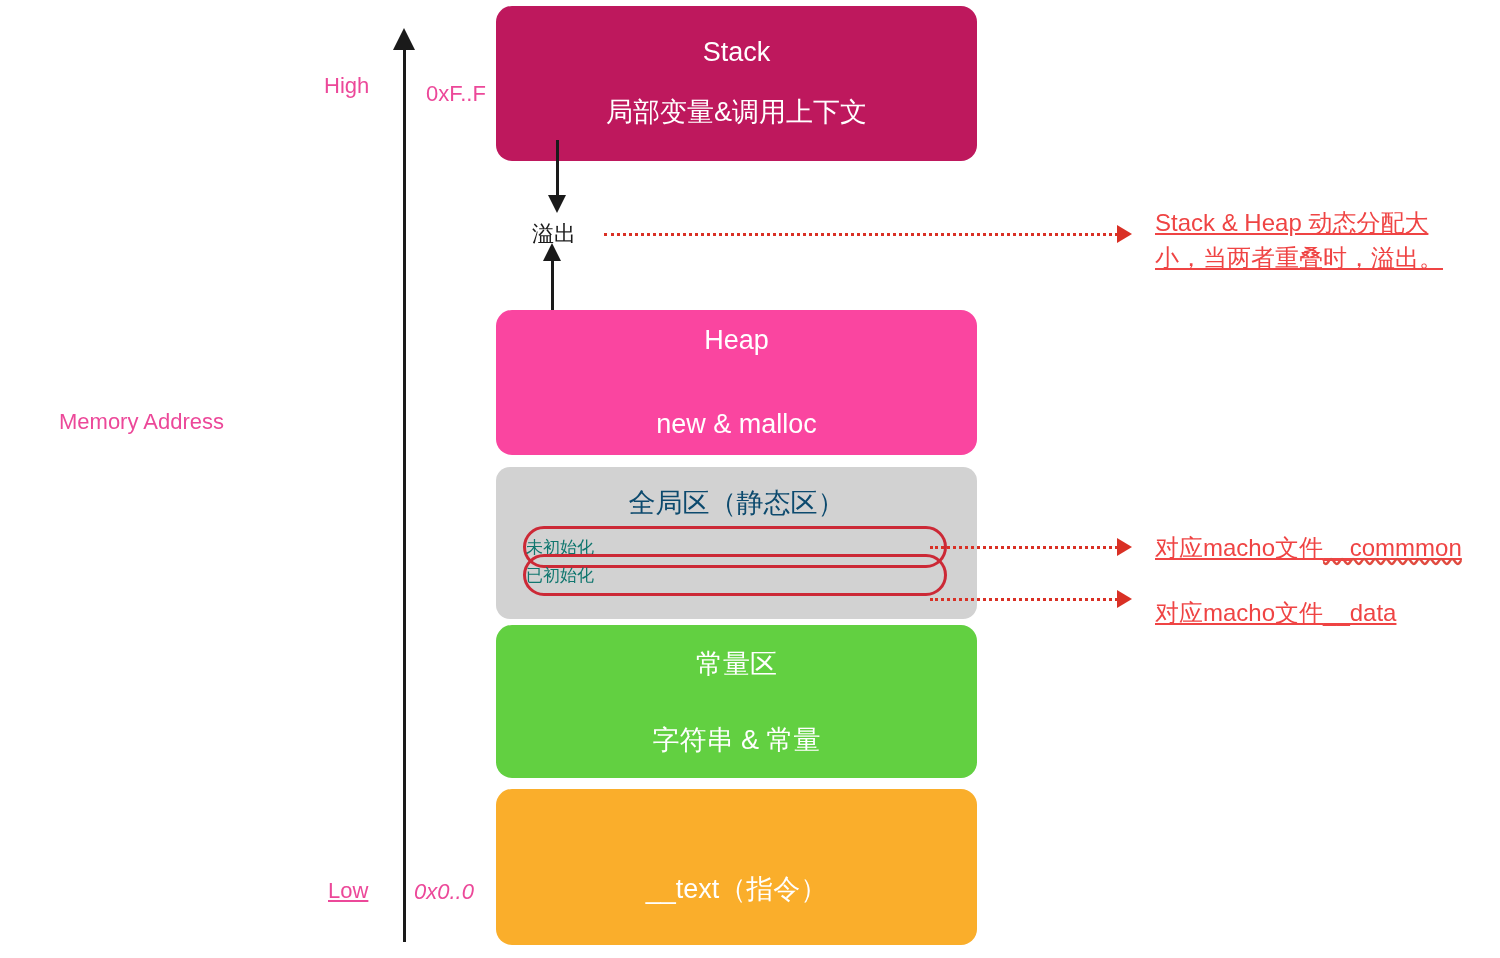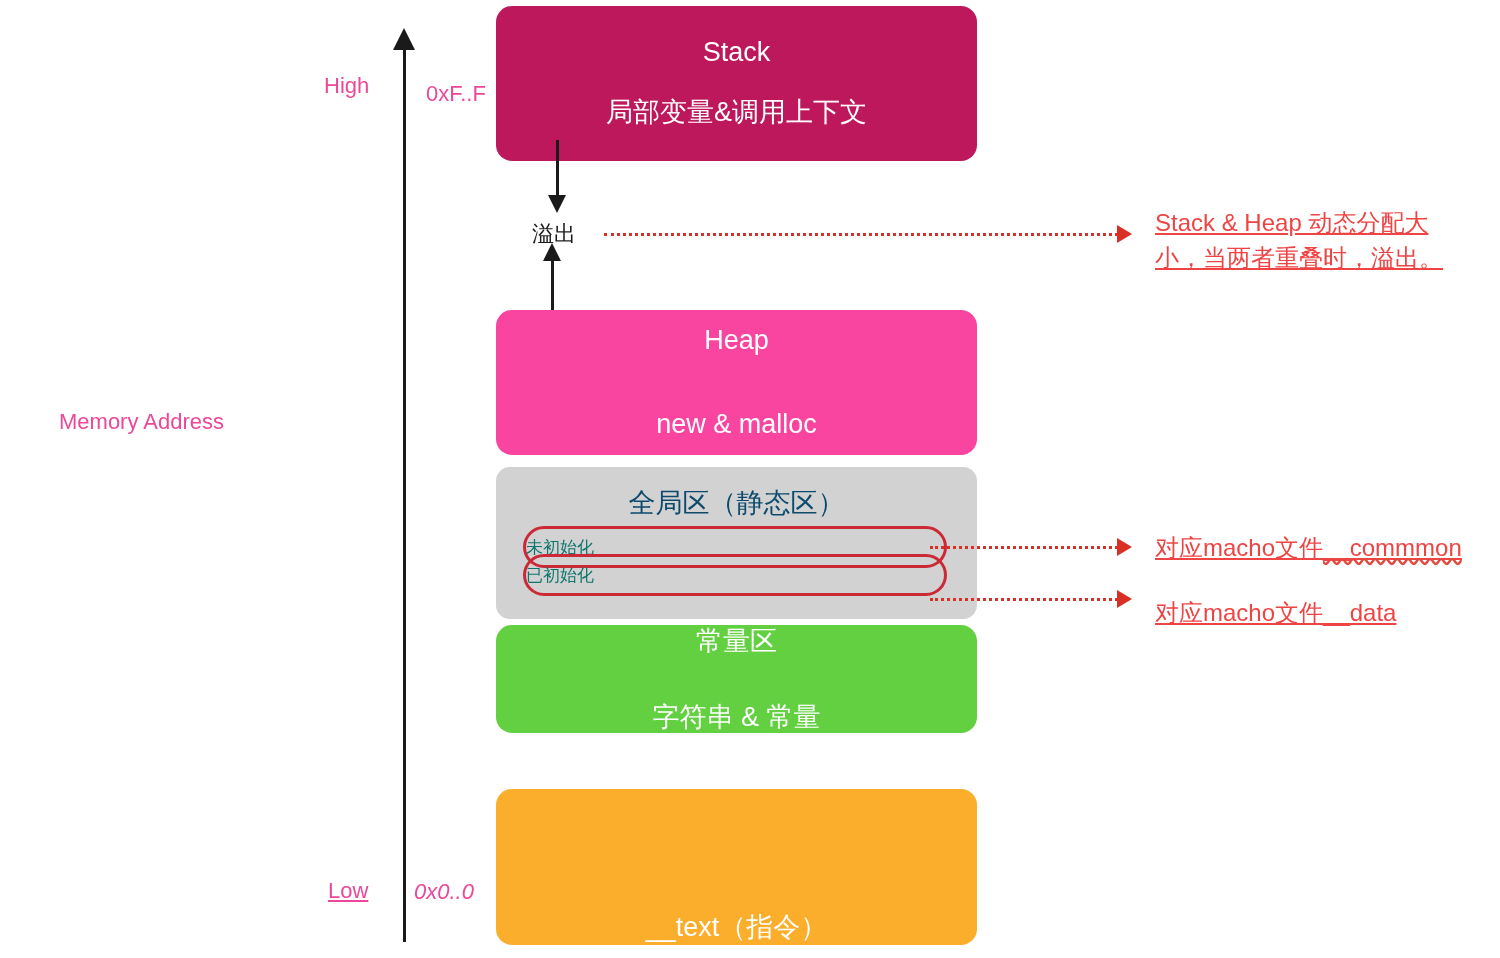--- a/index.html
+++ b/index.html
@@ -88,30 +88,30 @@
     height: 152px;
     background: #d2d2d2;
     border-radius: 14px;
     justify-content: flex-start;
     padding-top: 18px;
   }
   .blk-global .line1 { font-size: 27px; color: #0c4a6e; }
 
   .blk-const {
     top: 625px;
-    height: 108px;
+    height: 153px;
     background: #62d041;
   }
   .blk-const .line1 { margin-bottom: 40px; }
 
   .blk-text {
     top: 789px;
     height: 156px;
     background: #faae2b;
-    justify-content: flex-end;
+    justify-content: center;
     padding-top: 43px;
   }
 
   
   .pill {
     position: absolute;
     left: 523px;
     width: 424px;
     height: 42px;
     border: 3px solid #cc2936;

